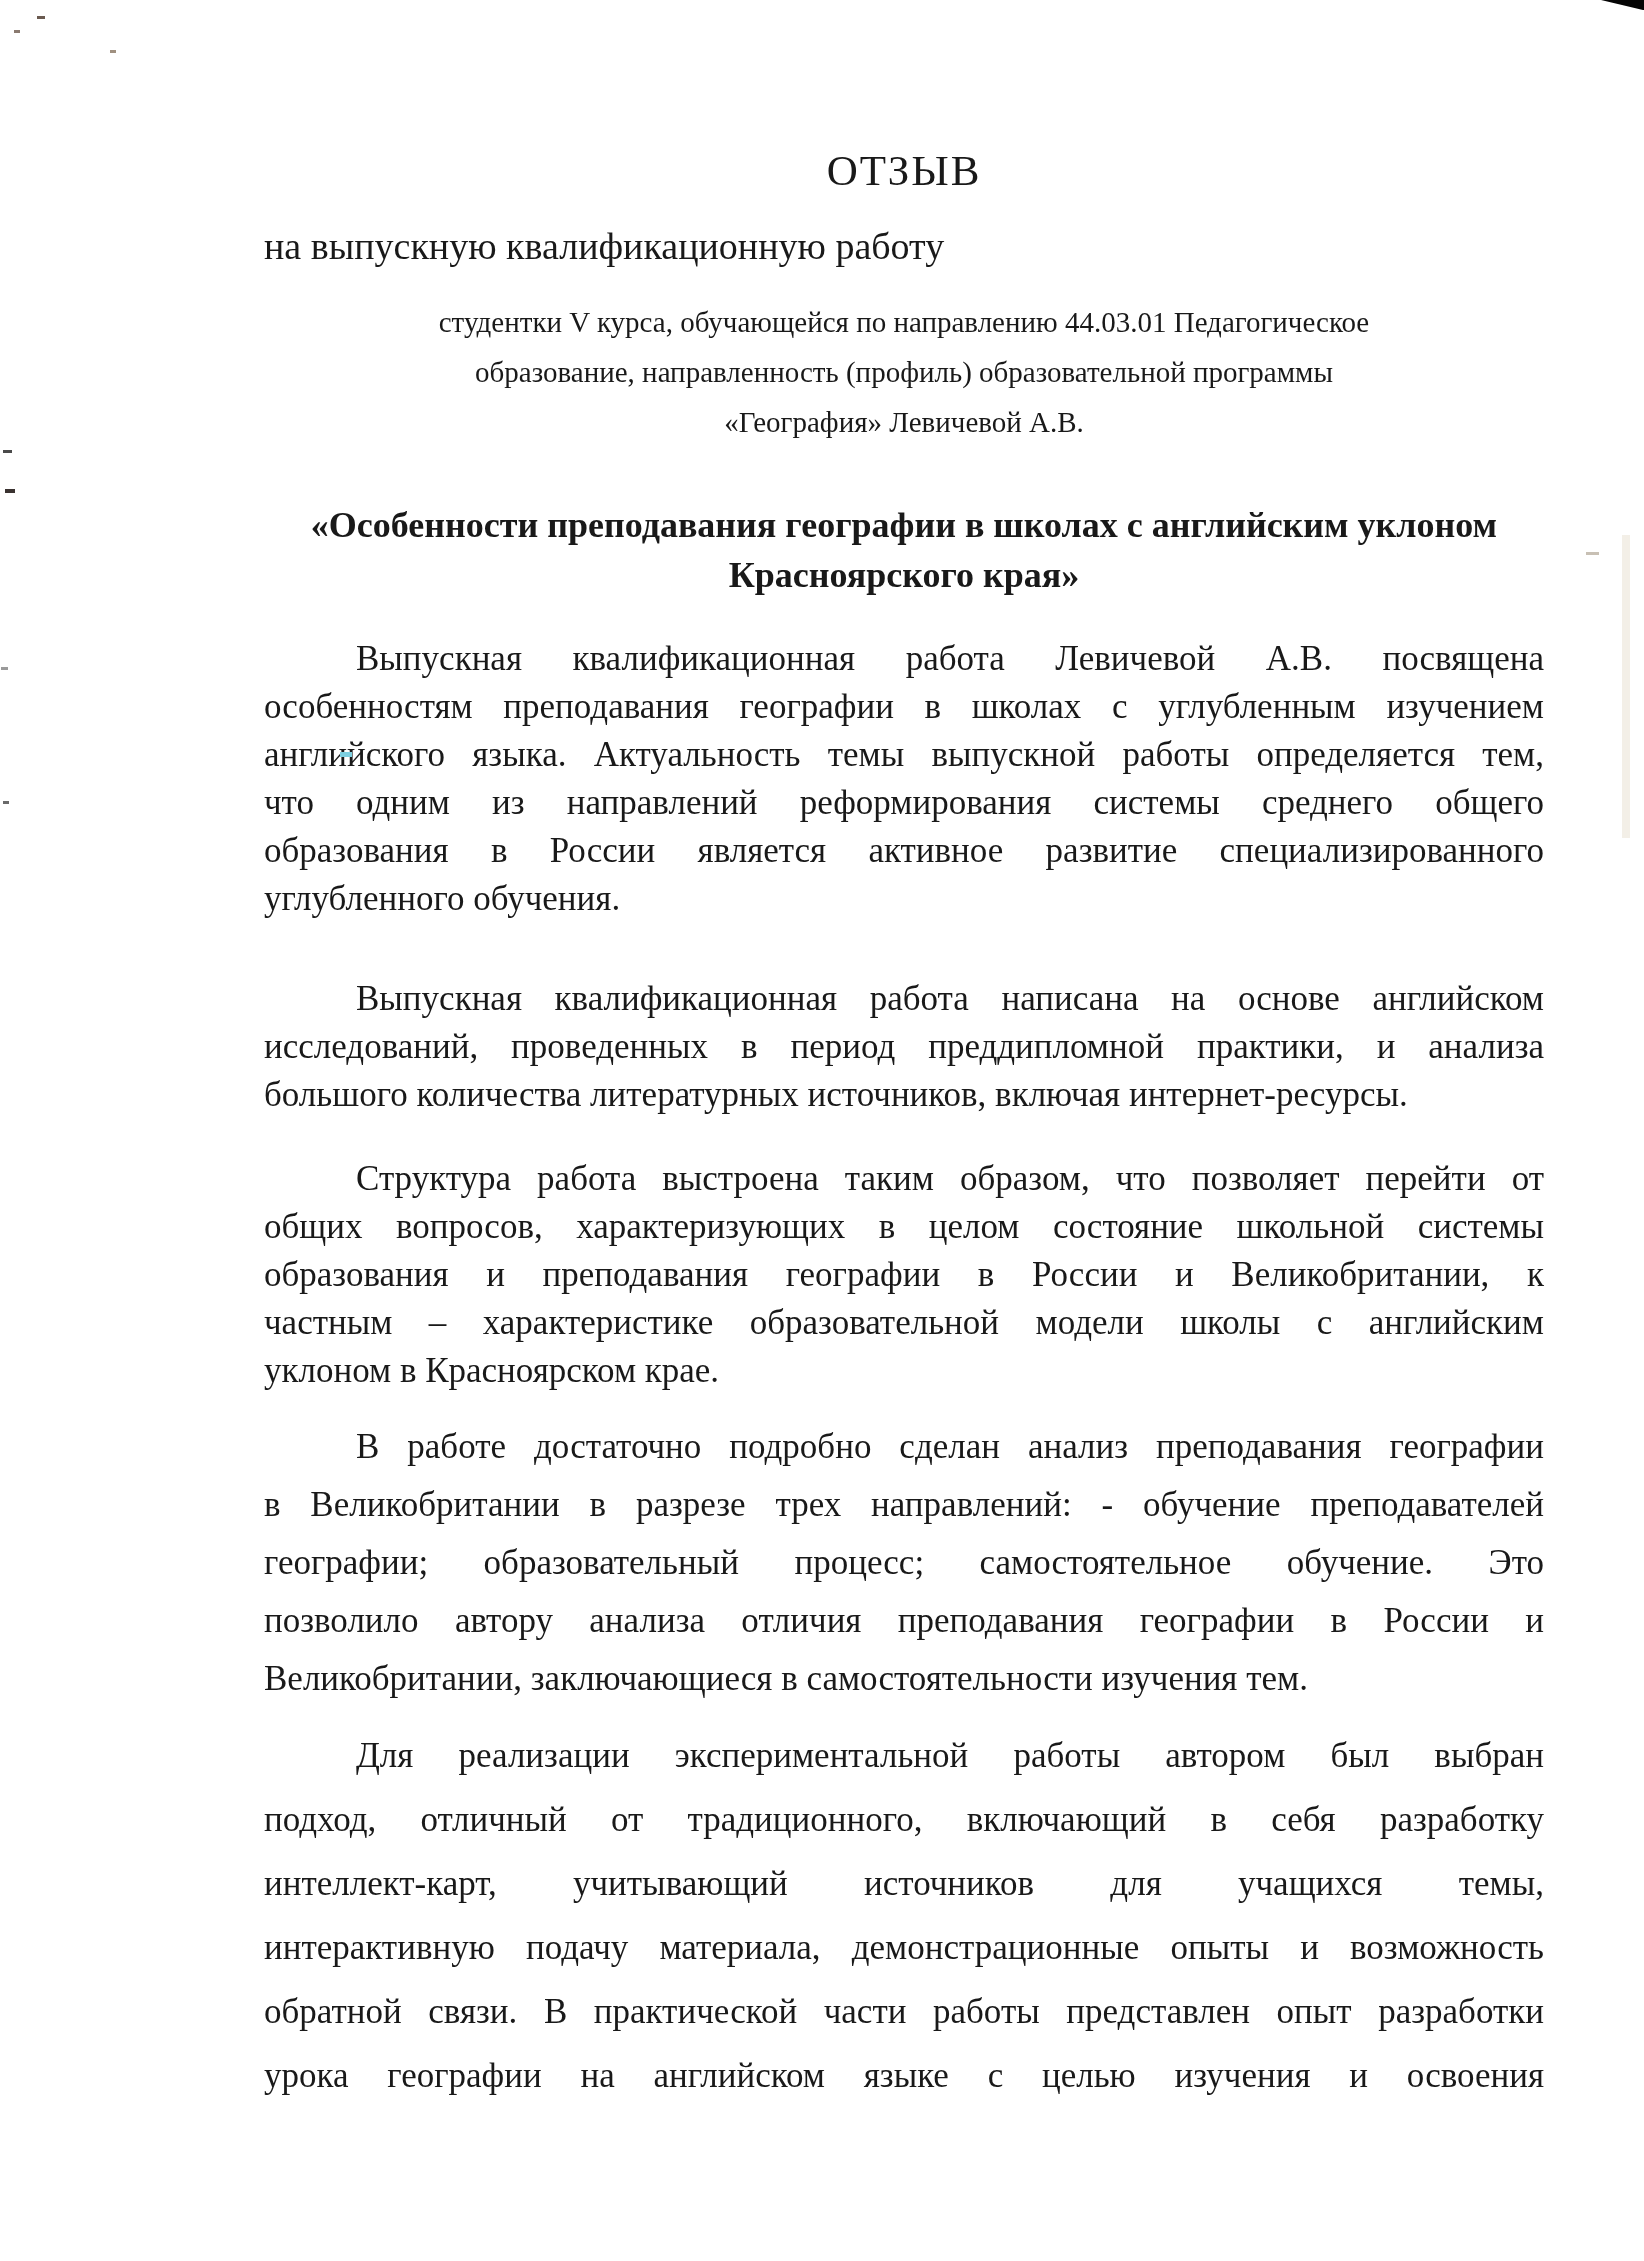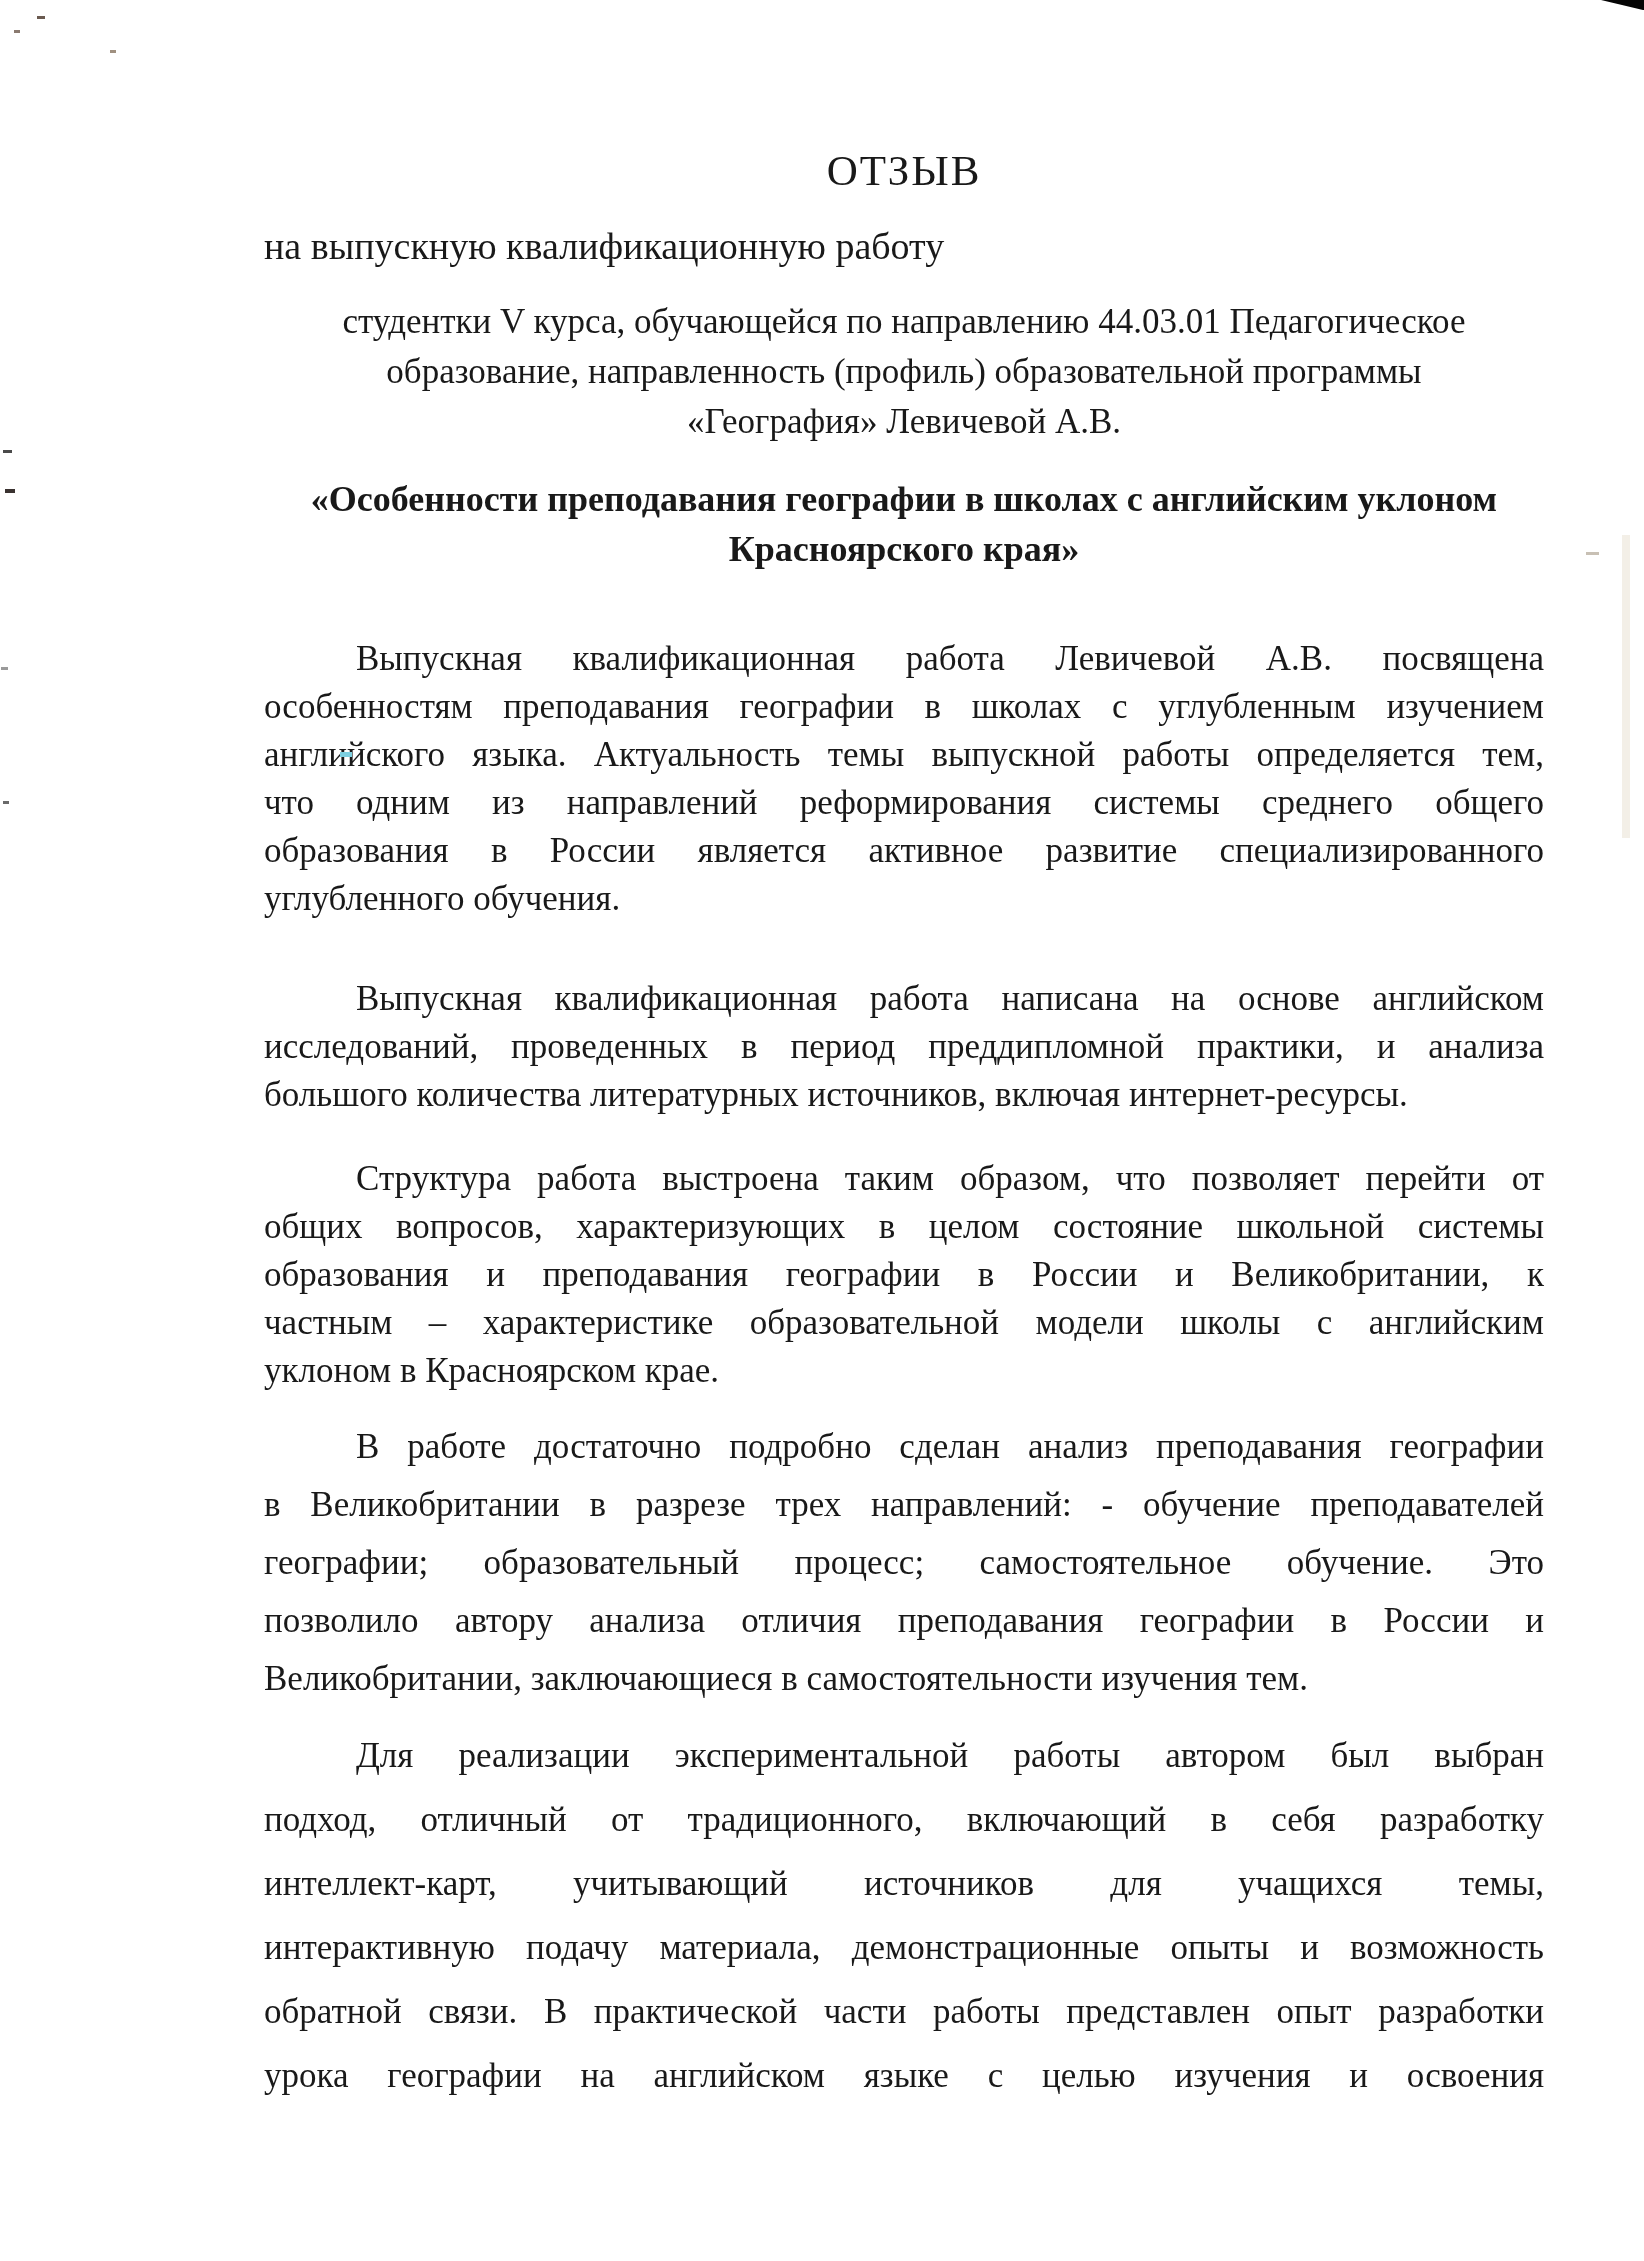--- a/index.html
+++ b/index.html
@@ -29,25 +29,25 @@
     letter-spacing: 1.9px;
   }
   .subtitle {
     top: 229px;
     font-size: 38px;
     line-height: 35px;
     text-align: left;
   }
   .student {
     top: 297px;
-    font-size: 35px;
+    font-size: 29px;
     line-height: 50px;
   }
   .worktitle {
-    top: 474px;
+    top: 500px;
     font-size: 36px;
     line-height: 50px;
     font-weight: bold;
   }
   .para { font-size: 35px; }
   .p1 { top: 599px;  line-height: 48px; }
   .p2 { top: 939px; line-height: 48px; }
   .p3 { top: 1119px; line-height: 48px; }
   .p4 { top: 1382px; line-height: 58px; }
   .p5 { top: 1688px; line-height: 64px; }

